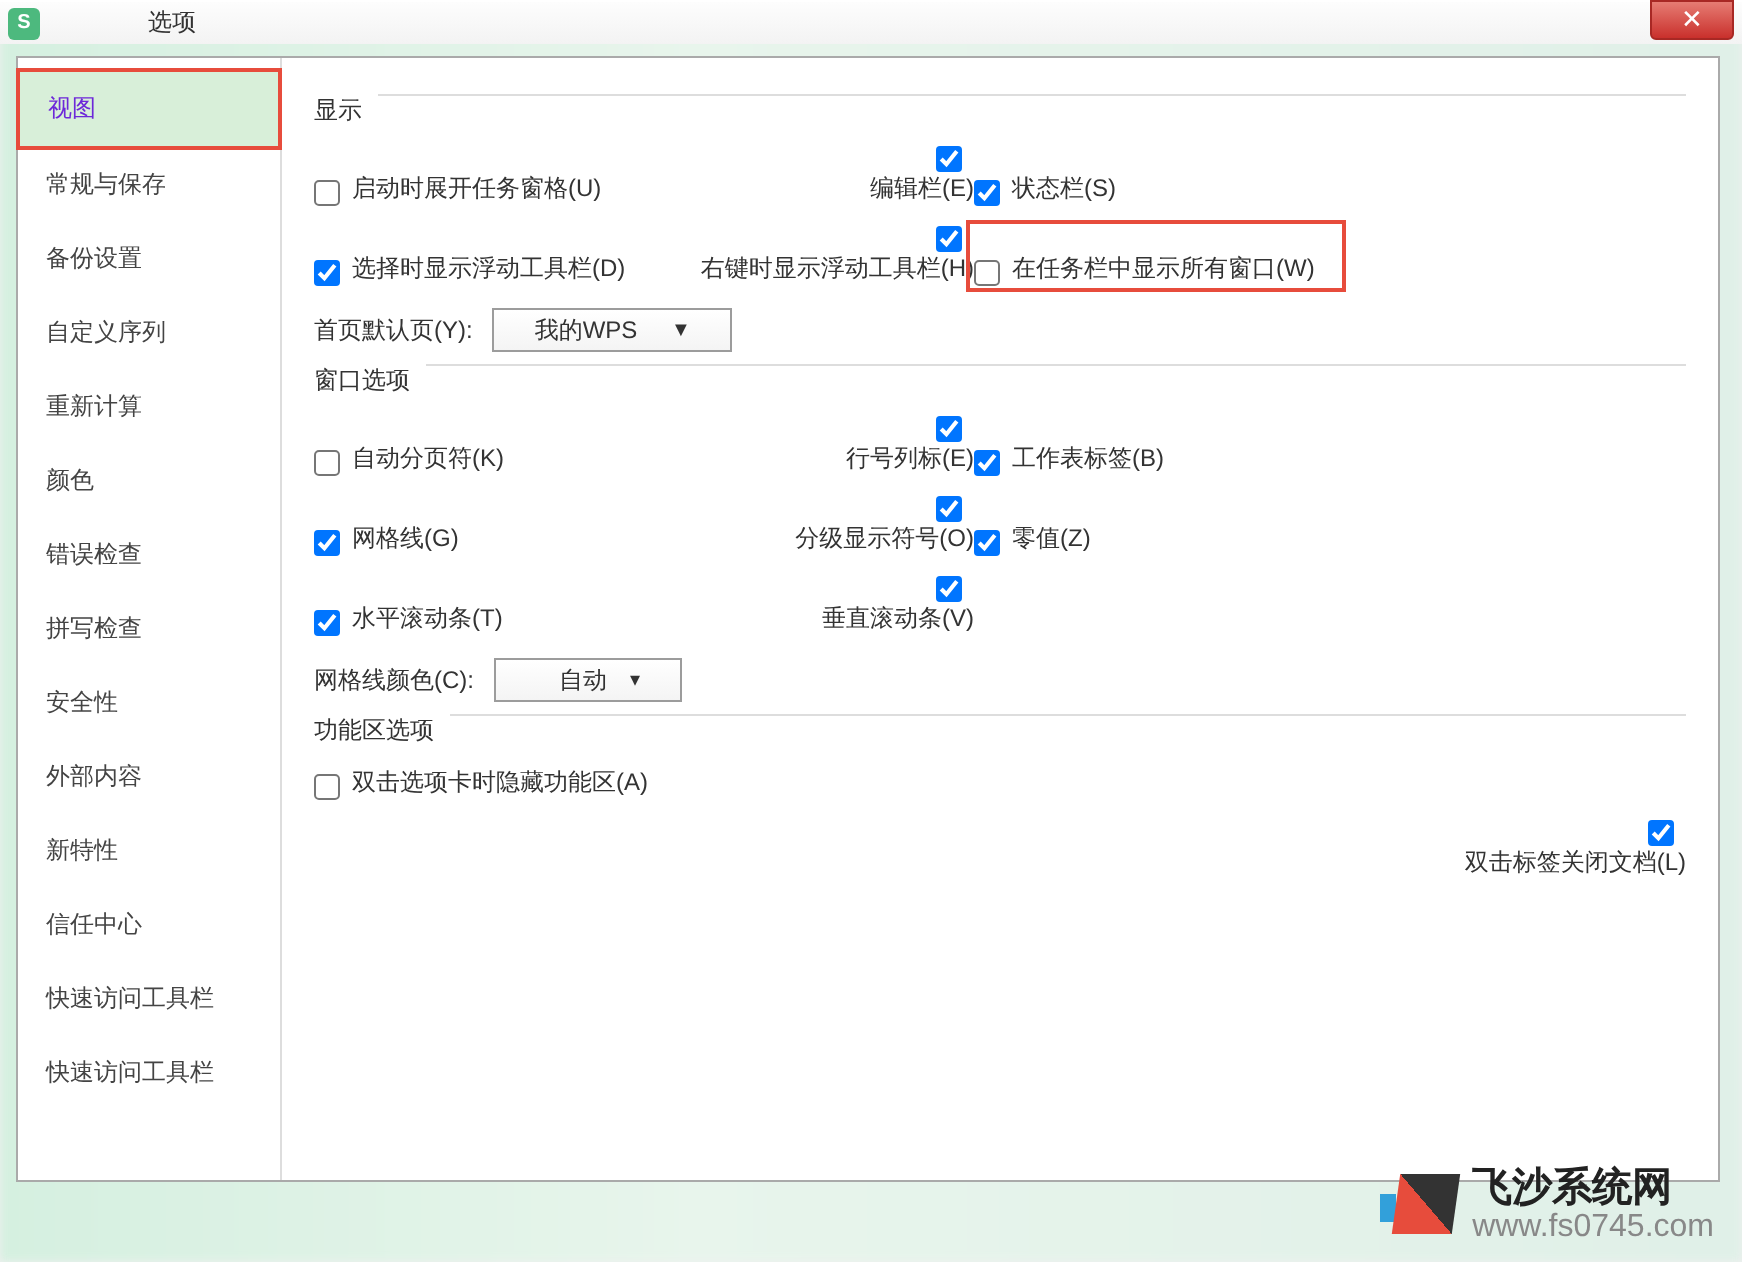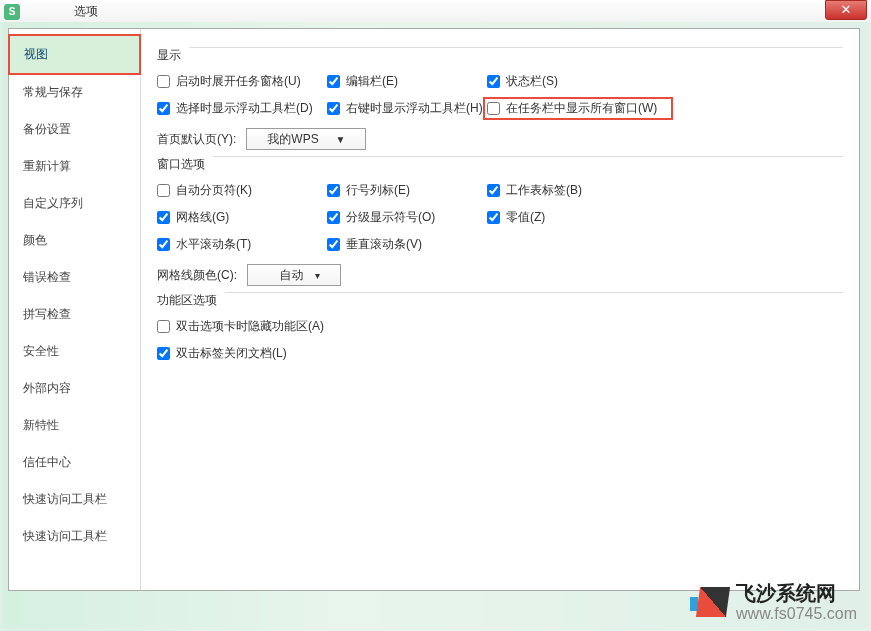--- a/index.html
+++ b/index.html
@@ -6,28 +6,28 @@
 body { font-family:"Microsoft YaHei","SimSun",sans-serif; font-size:12px; background:#f0f0f0; width:871px; height:631px; position:relative; overflow:hidden; }
 .bgblur { position:absolute; inset:0; background:linear-gradient(90deg,#d5f0e0 0%,#e8f5ec 40%,#e0f0e8 100%); filter:blur(2px); }
 .titlebar { position:absolute; top:0; left:0; right:0; height:22px; background:linear-gradient(#fdfdfd,#f3f3f3); border-top:1px solid #fff; display:flex; align-items:center; padding:0 4px; z-index:5; }
 .app-icon { width:16px; height:16px; background:#4db97e; border-radius:3px; display:flex; align-items:center; justify-content:center; color:#fff; font-size:10px; font-weight:bold; margin-right:6px; }
 .titlebar-text { color:#333;margin-left:48px; }
 .close-btn { margin-left:auto; width:42px; height:20px; background:linear-gradient(#e67c73,#c9302c); border-radius:0 0 3px 3px; color:#fff; display:flex; align-items:center; justify-content:center; border:1px solid #a82824; position:relative; top:-2px; }
 .close-x { font-size:13px; line-height:1; }
 .dialog { position:absolute; top:28px; left:8px; width:852px; height:563px; background:#fff; border:1px solid #aaa; display:flex; z-index:4; }
 .sidebar { width:132px; border-right:1px solid #ddd; display:flex; flex-direction:column; padding-top:6px; }
 .side-item { padding:10px 14px; color:#444; cursor:pointer; }
-.side-item.active { background:#d8efd9; color:#0c4a6e; border:2px solid #e74c3c; margin:-1px; position:relative; z-index:1; }
+.side-item.active { background:#d8efd9; color:#6d28d9; border:2px solid #e74c3c; margin:-1px; position:relative; z-index:1; }
 .content { flex:1; padding:12px 16px; color:#333; }
 .section-hdr { margin:6px 0 6px 0; display:flex; align-items:flex-start; gap:8px; }
 .section-hdr .line { flex:1; height:1px; background:#ddd; }
 .row { display:flex; flex-wrap:wrap; margin-bottom:4px; }
-.cell { min-width:160px; display:flex; align-items:center; margin:3px 0; }
+.cell { min-width:160px; display:flex; align-items:flex-end; margin:3px 0; }
 .cell.col1 { width:170px; }
-.cell.col2 { width:160px; }
+.cell.col2 { width:160px;flex-direction:column; }
 .cell.col3 { width:160px; }
 .cell.col4 { width:180px; }
 input[type=checkbox] { width:13px; height:13px; margin-right:6px; cursor:pointer; }
 .lbl { white-space:nowrap; }
 .combo { display:inline-flex; align-items:center; border:1px solid #9c9c9c; background:linear-gradient(#fff,#f4f4f4); height:22px; padding:0 20px; min-width:120px; position:relative; cursor:pointer; }
 .combo .arr { margin-left:auto; font-size:10px; color:#333; }
 .combo.small { min-width:94px; justify-content:space-between; }
 .combo.small span:first-child { flex:1; text-align:center; }
 .formrow { display:flex; align-items:center; gap:10px; margin:8px 0 6px 0; }
 .red-box { position:absolute; border:2px solid #e74c3c; pointer-events:none; }
@@ -48,22 +48,22 @@
     <span class="close-x">✕</span>
   </div>
 </div>
 
 <div class="dialog">
 
   <div class="sidebar">
     <div class="side-item active"><span>视图</span></div>
     <div class="side-item"><span>常规与保存</span></div>
     <div class="side-item"><span>备份设置</span></div>
+    <div class="side-item"><span>自定义序列</span></div>
     <div class="side-item"><span>重新计算</span></div>
-    <div class="side-item"><span>自定义序列</span></div>
     <div class="side-item"><span>颜色</span></div>
     <div class="side-item"><span>错误检查</span></div>
     <div class="side-item"><span>拼写检查</span></div>
     <div class="side-item"><span>安全性</span></div>
     <div class="side-item"><span>外部内容</span></div>
     <div class="side-item"><span>新特性</span></div>
     <div class="side-item"><span>信任中心</span></div>
     <div class="side-item"><span>快速访问工具栏</span></div>
     <div class="side-item"><span>快速访问工具栏</span></div>
   </div>
@@ -165,21 +165,21 @@
       <span>功能区选项</span>
         <div class="line"></div>
     </div>
     <div class="row">
       <label class="cell" style="width:100%;">
           <input type="checkbox" style="">
           <span class="lbl">双击选项卡时隐藏功能区(A)</span>
         </label>
     </div>
     <div class="row">
-      <label class="cell" style="width:100%;">
+      <label class="cell" style="width:100%;flex-direction:column;">
           <input type="checkbox" checked="" style="">
           <span class="lbl">双击标签关闭文档(L)</span>
         </label>
     </div>
 
   </div>
 </div>
 
 <div class="blue-acc"></div>
 

